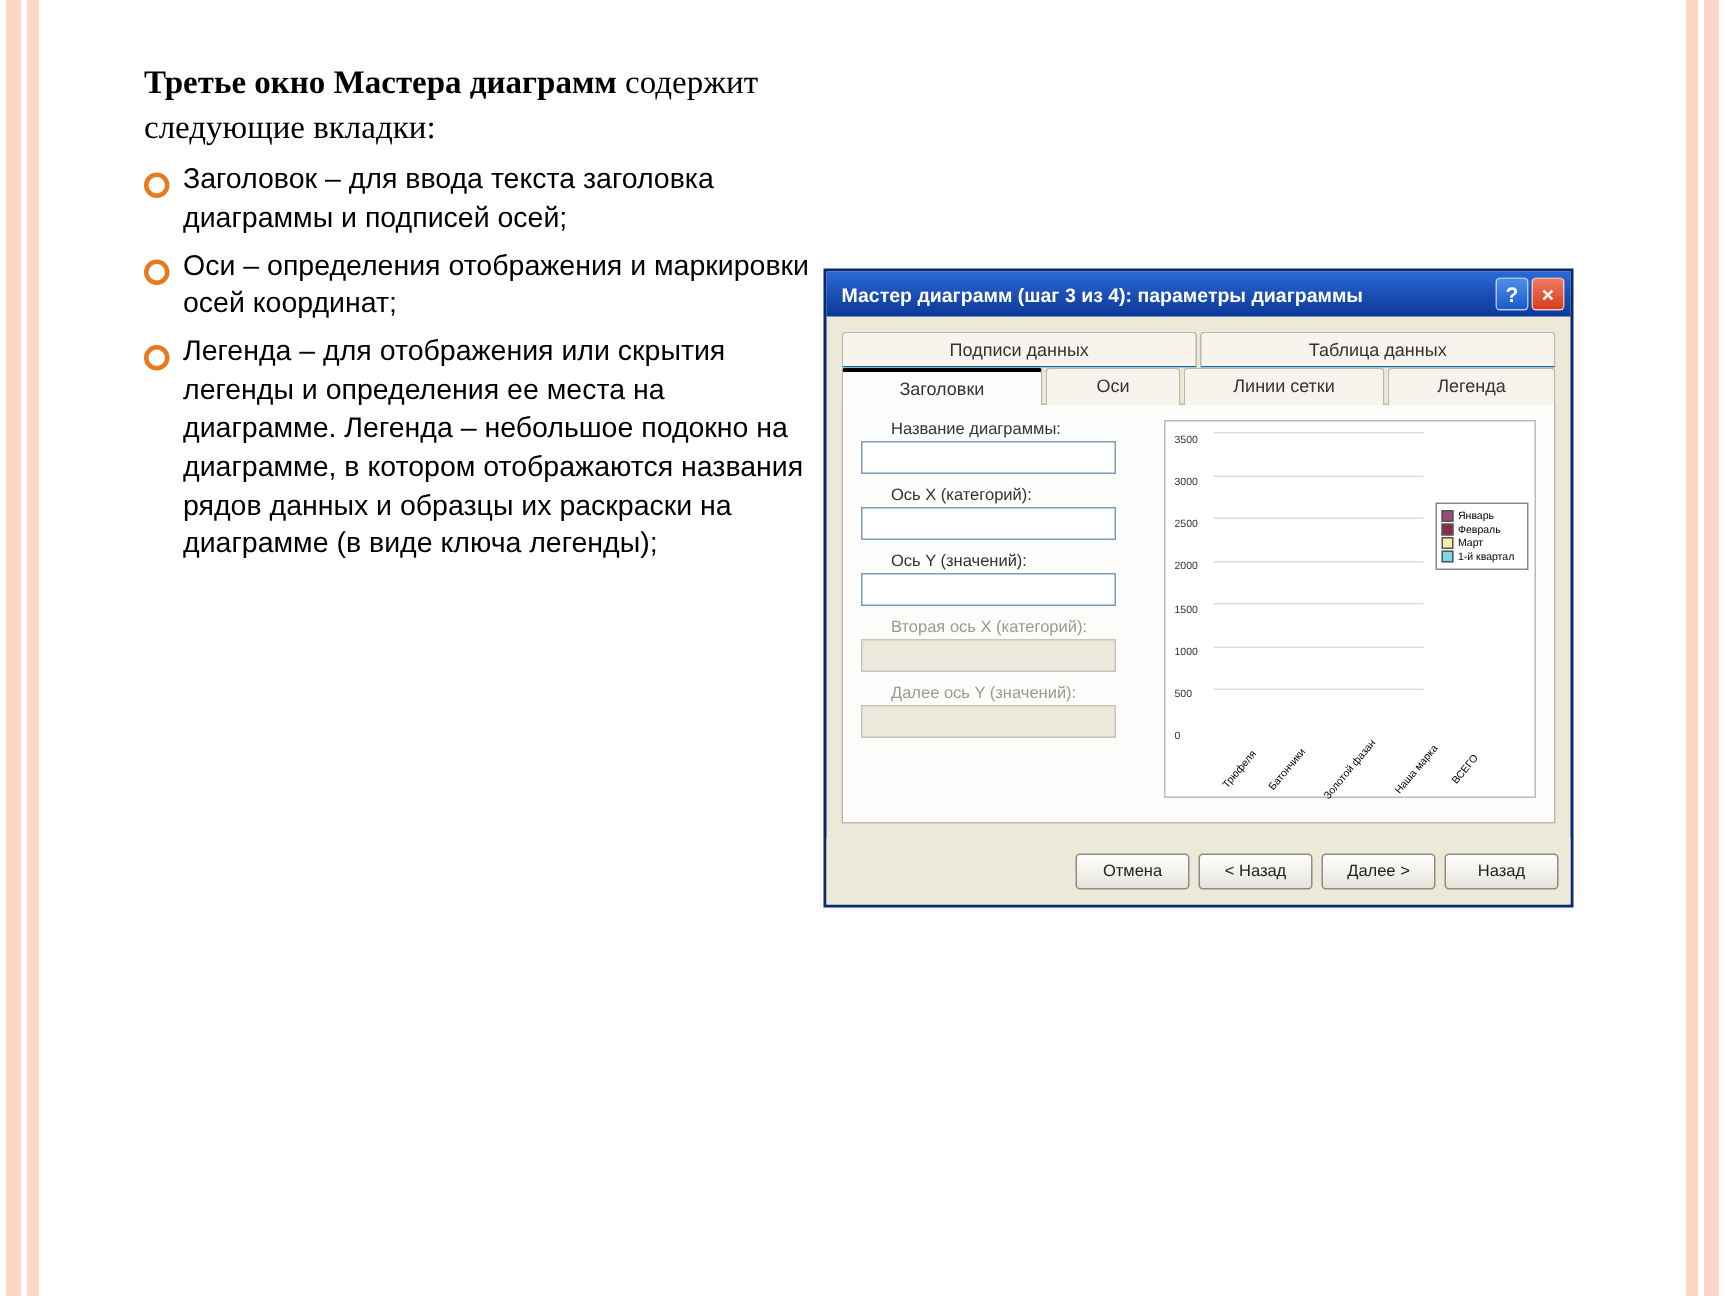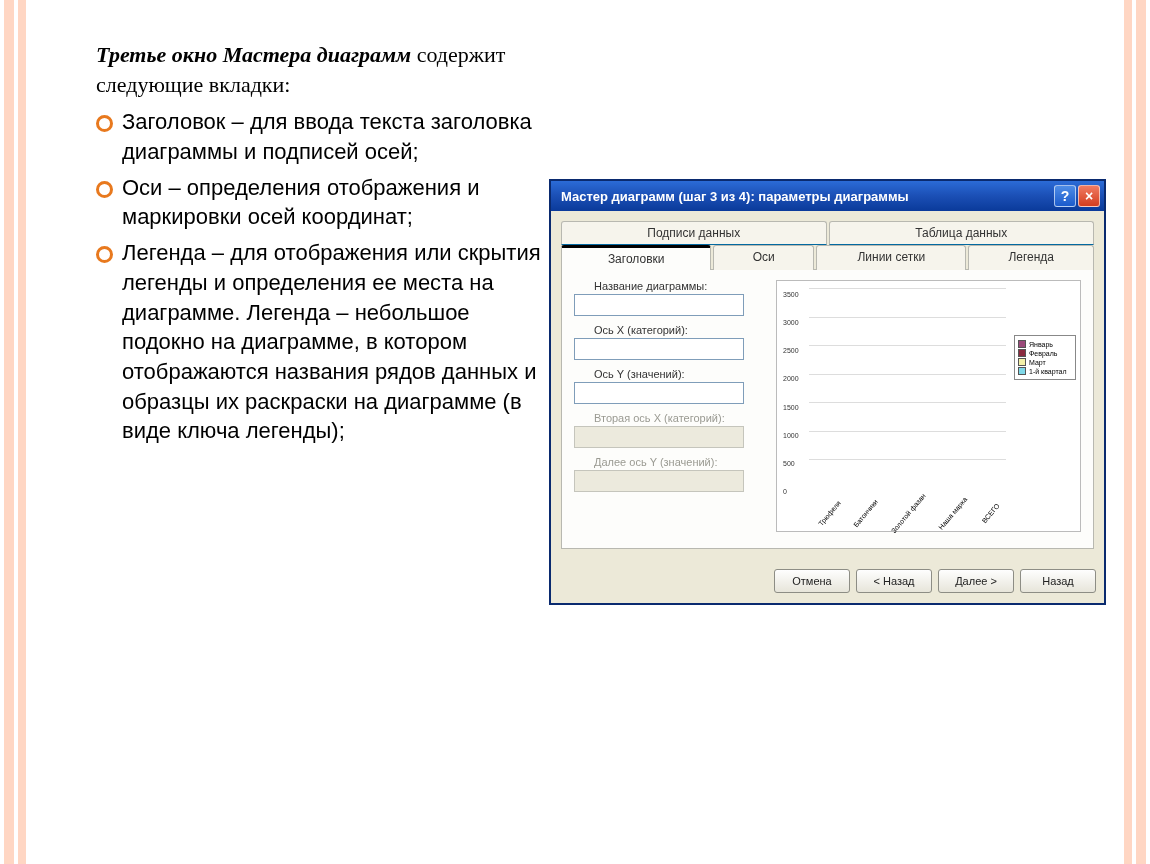--- a/index.html
+++ b/index.html
@@ -33,32 +33,32 @@
     width: 490px;
     font-size: 21px;
     color: #000;
     line-height: 1.35;
   }
   .intro-para {
     margin: 10px 0 8px 36px;
     font-family: Georgia, 'Times New Roman', serif;
     font-size: 22px;
   }
-  .intro-para .bold { font-weight: bold; font-style: italic; }
+  .intro-para .bold { font-weight: bold; }
   ul.bullets {
     list-style: none;
     padding: 0 0 0 36px;
     margin: 0;
   }
   ul.bullets li {
     position: relative;
     padding-left: 26px;
     margin: 6px 0;
     font-family: Arial, sans-serif;
-    font-size: 22px;
+    font-size: 19px;
   }
   ul.bullets li::before {
     content: '';
     position: absolute;
     left: 0;
     top: 8px;
     width: 11px;
     height: 11px;
     border-radius: 50%;
     border: 3px solid #e8791e;
@@ -66,21 +66,21 @@
   }
 
   .window-col {
     flex: 1;
     position: relative;
   }
   .wizard {
     position: absolute;
     top: 150px;
     left: 0;
-    width: 555px;
+    width: 498px;
     border: 1px solid #0a2a6f;
     background: #ece9d8;
     box-shadow: 0 0 0 1px #0a2a6f;
   }
   .titlebar {
     height: 30px;
     background: linear-gradient(to bottom, #2b6bd7 0%, #1b4fb5 50%, #0a3a9a 100%);
     display: flex;
     align-items: center;
     padding: 0 4px 0 10px;

